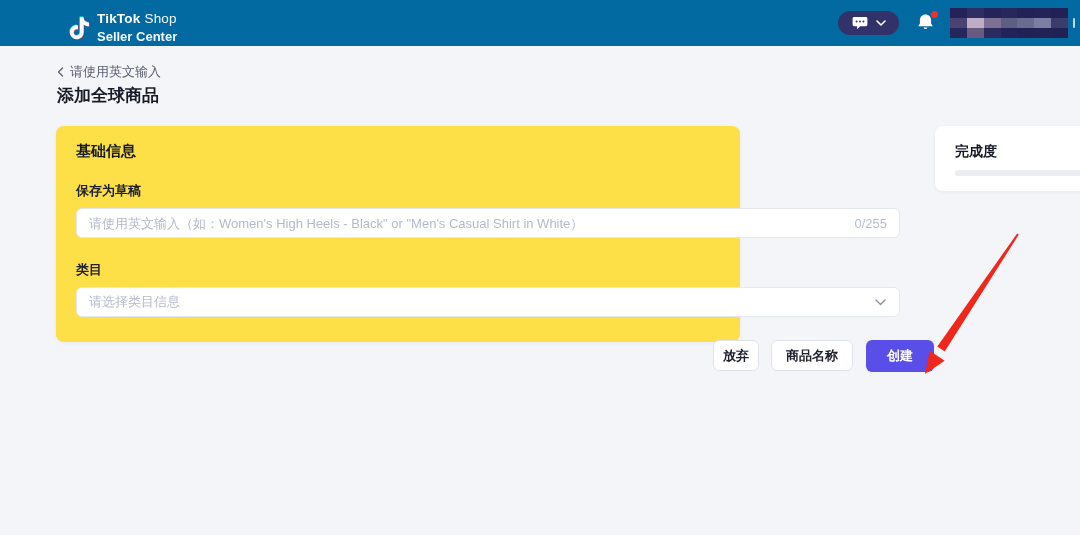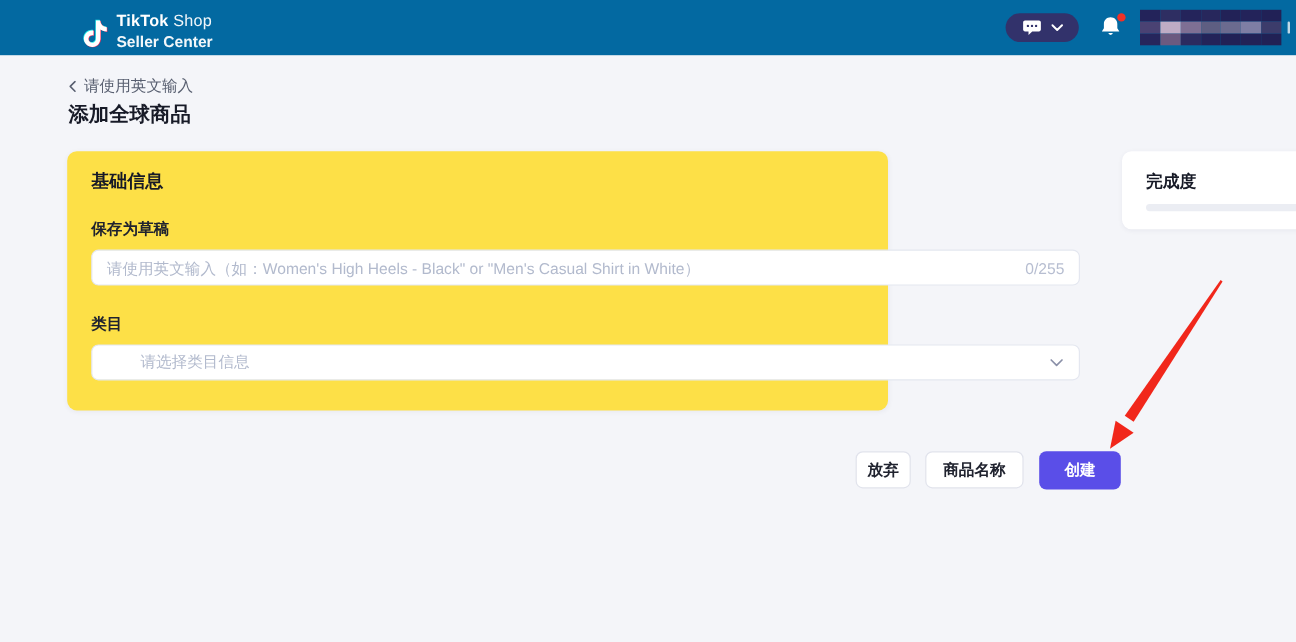--- a/index.html
+++ b/index.html
@@ -65,21 +65,21 @@
   .field-label { position:absolute; left:20px; font-size:13px; font-weight:700; color:#20232f; }
   .field-label.name { top:56px; }
   .field-label.cat  { top:135px;font-family:Liberation Mono, monospace; }
 
   .input-wrap {
     position:absolute; left:20px; width:824px; height:30px;
     border:1px solid #e4e7f0; border-radius:6px; background:#fff;
     display:flex; align-items:center;
   }
   .input-wrap.name { top:82px; }
-  .input-wrap.cat  { top:161px; cursor:pointer;padding-left:28px; }
+  .input-wrap.cat  { top:161px; cursor:pointer; }
   .text-input {
     flex:1; height:100%; border:none; outline:none; background:transparent;
     font-family:inherit; font-size:13px; padding:0 12px; color:#20232f;
   }
   .text-input::placeholder { color:#b2bacd; }
   .char-counter { font-size:13px; color:#b7bed1; padding-right:12px; white-space:nowrap; }
   .select-placeholder { flex:1; font-size:13px; color:#b2bacd; padding:0 12px; }
   .select-chevron { padding-right:13px; display:flex; align-items:center; }
 
   
@@ -87,21 +87,21 @@
     position:absolute; left:935px; top:126px; width:265px; height:65px;
     background:#fff; border-radius:8px;
     box-shadow:0 1px 4px rgba(25,26,82,.05);
   }
   .completion-title { position:absolute; left:20px; top:17px; font-size:14px; font-weight:800; color:#171a27; }
   .progress-track { position:absolute; left:20px; top:44px; width:230px; height:6px; border-radius:3px; background:#ebedf3; }
   .progress-fill { height:100%; width:0%; border-radius:3px; background:var(--primary,#5a4ee8); }
 
   
   .btn {
-    position:absolute; top:376px; height:31px;
+    position:absolute; top:340px; height:31px;
     border-radius:6px; font-family:Liberation Serif, serif; font-size:13px; font-weight:700;
     display:flex; align-items:center; justify-content:center; cursor:pointer;
   }
   .btn.secondary { background:#fff; border:1px solid #e1e3ec; color:#20232f; }
   .btn-discard { left:713px; width:46px; }
   .btn-draft   { left:771px; width:82px; }
   .btn-create  { left:866px; width:68px; height:32px; background:var(--primary,#5a4ee8); border:none; color:#fff; }
 
   
   .arrow-overlay { position:absolute; left:0; top:0; width:1080px; height:535px; pointer-events:none; }

